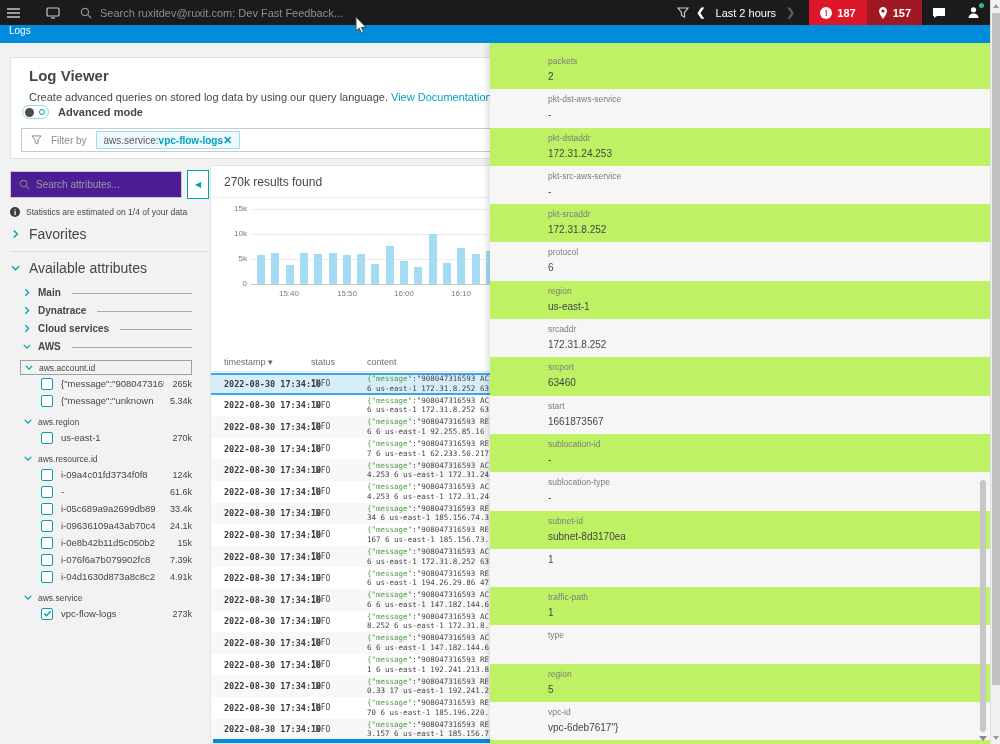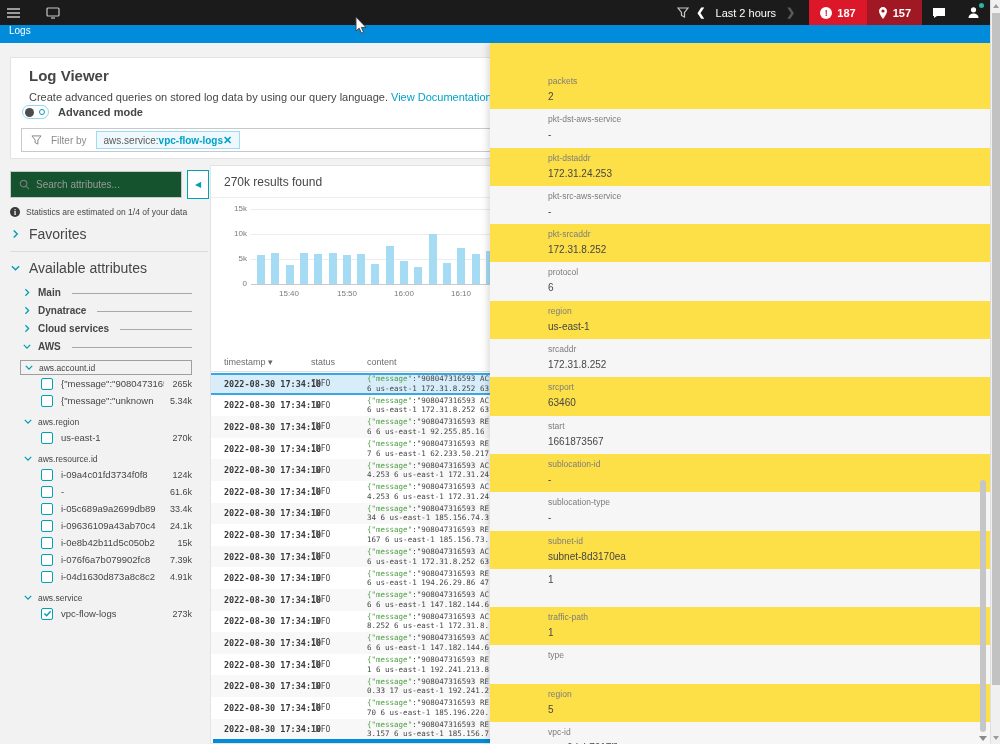--- a/index.html
+++ b/index.html
@@ -34,21 +34,21 @@
   .toggle .hole { position:absolute; right:3px; top:3px; width:6px; height:6px; border-radius:50%; border:1.5px solid #00a1b2; background:#fff; }
   .toggle-label { font-size:11px; font-weight:bold; color:#454646; }
   .filter-bar { position:absolute; left:10px; top:70px; width:948px; height:24px; background:#fff; border:1px solid #c9c9c9; display:flex; align-items:center; gap:9px; padding:0 9px; }
   .filter-label { font-size:10px; color:#8a8a8a; }
   .chip { display:flex; align-items:center; height:18px; background:#eef8fd; border:1px solid #9edcf5; padding:0 7px; font-size:10px; color:#5a5a5a; cursor:pointer; }
   .chip .val { color:#00a2c7; font-weight:bold; }
   .chip .x { color:#00a2c7; font-weight:bold; font-size:11px; line-height:11px; }
 
   
   .sidebar { position:absolute; left:0; top:165px; width:210px; bottom:0; z-index:1; }
-  .attr-search { position:absolute; left:10px; top:6px; width:172px; height:27px; background:#14532d; border:1px solid #c9c9c9; display:flex; align-items:center; gap:6px; padding:0 8px; }
+  .attr-search { position:absolute; left:10px; top:6px; width:172px; height:27px; background:#4c1d95; border:1px solid #c9c9c9; display:flex; align-items:center; gap:6px; padding:0 8px; }
   .attr-search .ph { font-size:10px; color:#9a9a9a; }
   .collapse-btn { position:absolute; left:187px; top:5px; width:22px; height:29px; background:#fff; border:1px solid #00a1b2; color:#00a1b2; display:flex; align-items:center; justify-content:center; font-size:8px; cursor:pointer; }
   .stats-note { position:absolute; left:10px; top:42px; display:flex; align-items:center; gap:6px; font-size:8.5px; color:#454646; }
   .info-disc { width:10px; height:10px; border-radius:50%; background:#3b3b3b; color:#fff; font-size:7.5px; font-weight:bold; font-family:"Liberation Serif",serif; display:flex; align-items:center; justify-content:center; flex:0 0 auto; }
   .section-head { position:absolute; left:11px; display:flex; align-items:center; gap:9px; font-size:14px; color:#454646; cursor:pointer; }
   .sec-fav { top:61px; }
   .side-hr { position:absolute; left:10px; top:86px; width:198px; border-top:1px solid #dcdcdc; }
   .sec-avail { top:95px; }
   .tree { position:absolute; left:0; top:118px; right:0; }
   .tree-cat { height:18px; display:flex; align-items:center; gap:7px; padding-left:23px; font-size:10px; font-weight:bold; color:#454646; cursor:pointer; }
@@ -80,21 +80,21 @@
   .lrow { display:flex; align-items:center; height:21.6px; }
   .lrow:nth-child(2n+3) { background:#f8f8f8; }
   .lrow.selected { background:#d7edfa; border-top:2px solid #3aa7e4; border-bottom:2px solid #3aa7e4; }
   .lrow .ts { width:100px; padding-left:13px; flex:0 0 auto; font-family:"DejaVu Sans Mono",monospace; font-size:8.5px; font-weight:bold; color:#3a3a3a; white-space:pre; }
   .lrow .st { width:56px; flex:0 0 auto; font-family:"DejaVu Sans Mono",monospace; font-size:8px; color:#4e4e4e; }
   .lrow .ct { flex:1; font-family:"DejaVu Sans Mono",monospace; font-size:7.5px; line-height:9.5px; color:#454545; white-space:pre; overflow:hidden; }
   .jkey { color:#4e9d45; }
   .hscroll { position:absolute; left:2px; bottom:0; width:278px; height:4px; background:#008cdb; z-index:3; }
 
   
-  .drawer { position:absolute; left:490px; top:43px; width:500px; bottom:0; background:#fde047; box-shadow:-3px 0 6px rgba(0,0,0,0.12); z-index:5; padding-top:28px; overflow:hidden; }
+  .drawer { position:absolute; left:490px; top:43px; width:500px; bottom:0; background:#bef264; box-shadow:-3px 0 6px rgba(0,0,0,0.12); z-index:5; padding-top:8px; overflow:hidden; }
   .drow { height:38.3px; padding:5px 20px 0 58px; }
   .drow:nth-child(even) { background:#f6f6f6; }
   .dlabel { font-size:8.5px; color:#7c7c7c; margin-bottom:5px; }
   .dvalue { font-size:10px; color:#454646; }
   .drawer-sb { position:absolute; right:4px; top:437px; width:6px; height:252px; border-radius:3px; background:#c6c6c6; }
   .drawer-sb-arrow { position:absolute; right:3px; bottom:3px; width:0; height:0; border-left:4px solid transparent; border-right:4px solid transparent; border-top:5px solid #8a8a8a; }
 
   
   .vscroll { position:absolute; right:0; top:0; width:10px; height:744px; background:#f0f0f0; border-left:1px solid #dedede; z-index:10; }
   .vs-arrow { position:absolute; left:2px; width:0; height:0; border-left:3px solid transparent; border-right:3px solid transparent; }
@@ -112,20 +112,29 @@
   <div class="tb-icon">
     <svg width="13" height="10" viewBox="0 0 13 10">
         <path d="M0 1h13M0 5h13M0 9h13" stroke="#c8c8c8" stroke-width="1.4"></path>
       </svg>
   </div>
   <div class="tb-icon" style="margin-left:14px;">
     <svg width="14" height="12" viewBox="0 0 14 12">
         <rect x="1" y="1" width="12" height="8" rx="1" fill="none" stroke="#c8c8c8" stroke-width="1.2"></rect>
         <path d="M5 11h4" stroke="#c8c8c8" stroke-width="1.2"></path>
       </svg>
+  </div>
+  <div class="tb-search">
+    <span>
+      <svg width="12" height="12" viewBox="0 0 12 12">
+          <circle cx="5" cy="5" r="3.6" fill="none" stroke="#8f8f8f" stroke-width="1.3"></circle>
+          <path d="M8 8l3 3" stroke="#8f8f8f" stroke-width="1.3"></path>
+        </svg>
+    </span>
+    <span>Search ruxitdev@ruxit.com: Dev Fast Feedback...</span>
   </div>
   <div class="tb-right">
     <div class="tb-icon">
       <svg width="12" height="11" viewBox="0 0 12 11">
           <path d="M1 1h10L7.5 5.5V10l-3-1.5V5.5z" fill="none" stroke="#c8c8c8" stroke-width="1.2"></path>
         </svg>
     </div>
     <div class="tb-timenav">
       <span class="tb-chev">❮</span>
       <span>Last 2 hours</span>

